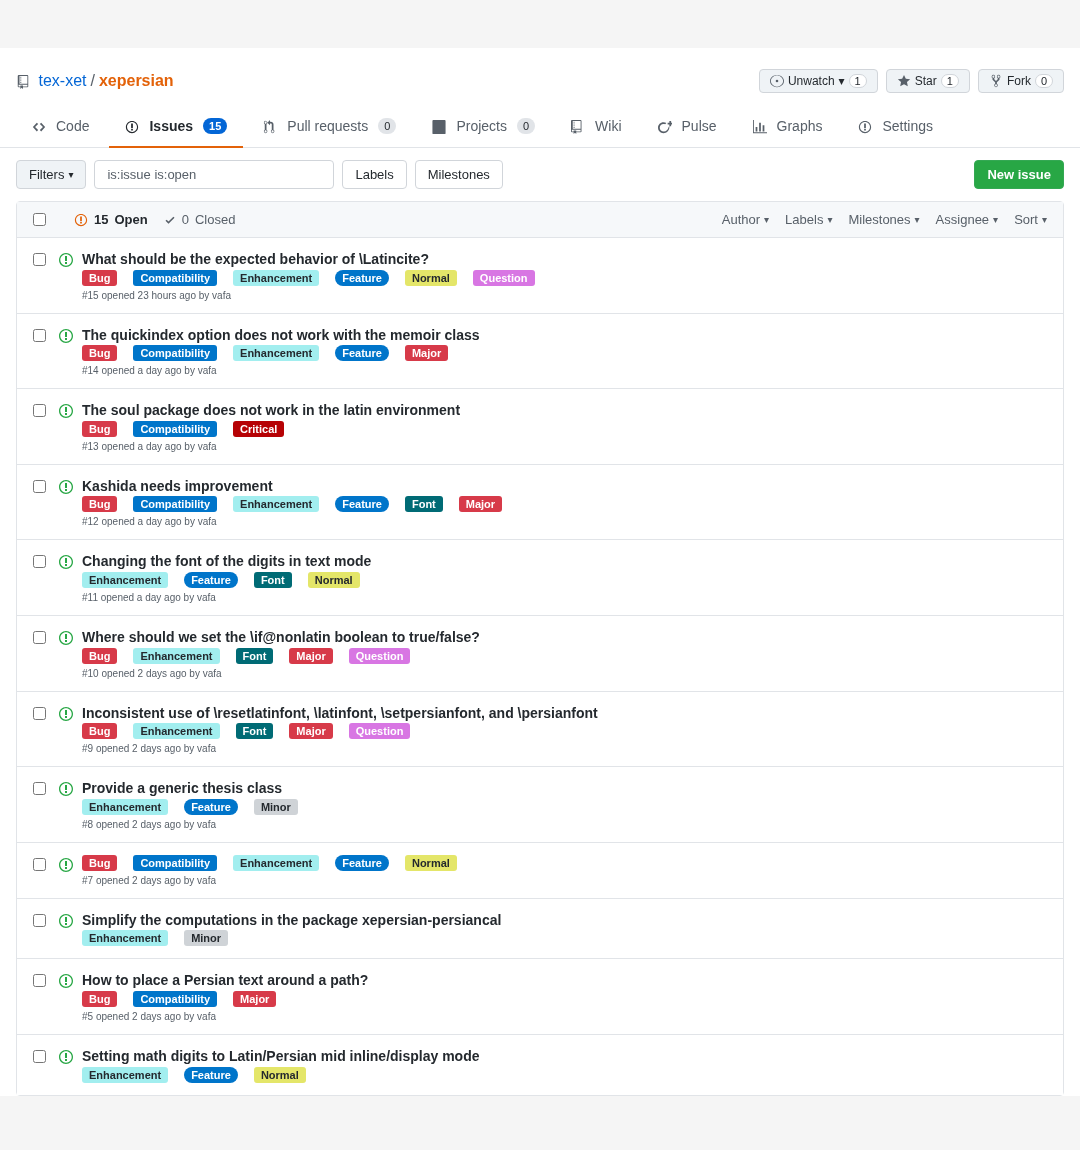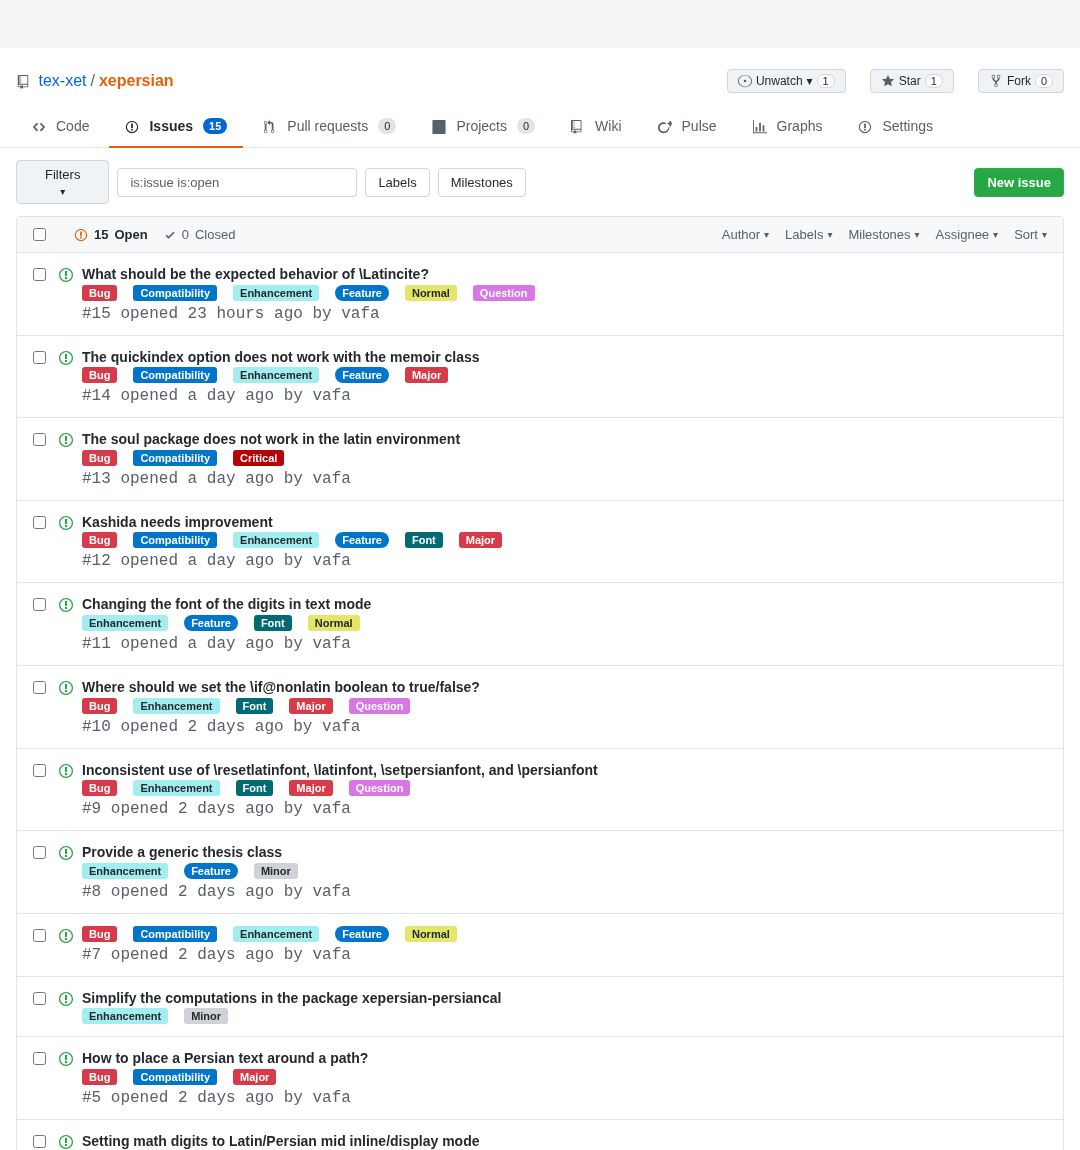--- a/index.html
+++ b/index.html
@@ -1,29 +1,29 @@
 <!DOCTYPE html>
 <html><head>
   <meta charset="utf-8">
   <style>
     * { box-sizing: border-box; margin: 0; padding: 0; }
     body { font-family: -apple-system, BlinkMacSystemFont, "Segoe UI", Helvetica, Arial, sans-serif; font-size: 14px; color: #333; background: #f5f5f5; }
     .page-wrap { max-width: 1080px; margin: 0 auto; background: #fff; }
-    .header-actions { display: flex; gap: 24px; }
+    .header-actions { display: flex; gap: 8px; }
     .header-btn { display: flex; align-items: center; gap: 4px; padding: 4px 10px; border: 1px solid #d1d5da; border-radius: 4px; background: #eff3f6; font-size: 12px; cursor: pointer; color: #24292e; }
     .header-btn .count { background: #fff; border: 1px solid #d1d5da; border-radius: 20px; padding: 0 5px; font-size: 11px; }
     .nav-tab { display: flex; align-items: flex-end; gap: 10px; padding: 12px 16px; font-size: 14px; color: #586069; text-decoration: none; cursor: pointer; border-bottom: 2px solid transparent; margin-bottom: -1px; }
     .nav-tab.active { color: #24292e; border-bottom-color: #e36209; font-weight: 600; }
     .tab-badge { background: #e1e4e8; border-radius: 20px; padding: 2px 6px; font-size: 11px; color: #24292e; }
     .nav-tab.active .tab-badge { background: #0366d6; color: #fff; }
     
     
     .issues-toolbar { display: flex; align-items: center; justify-content: space-between; padding: 12px 16px; background: #fff; }
     .toolbar-left { display: flex; align-items: center; gap: 8px; }
-    .filter-btn { display: flex; align-items: center; gap: 4px; padding: 6px 28px; border: 1px solid #d1d5da; border-radius: 4px; background: #eff3f6; font-size: 13px; cursor: pointer; color: #24292e; flex-direction: column; }
+    .filter-btn { display: flex; align-items: center; gap: 4px; padding: 6px 12px; border: 1px solid #d1d5da; border-radius: 4px; background: #eff3f6; font-size: 13px; cursor: pointer; color: #24292e; }
     .search-input { padding: 6px 12px; border: 1px solid #d1d5da; border-radius: 4px; font-size: 13px; width: 240px; color: #586069; }
     .label-btn, .milestone-btn { padding: 6px 12px; border: 1px solid #d1d5da; border-radius: 4px; background: #fff; font-size: 13px; cursor: pointer; color: #24292e; }
     .new-issue-btn { padding: 6px 12px; border: 1px solid #34a853; border-radius: 4px; background: #28a745; color: #fff; font-size: 13px; cursor: pointer; font-weight: 600; }
     
     
     .issues-container { border: 1px solid #e1e4e8; border-radius: 4px; margin: 0 16px 16px; }
     
     
     .issues-list-header { display: flex; align-items: center; justify-content: space-between; padding: 10px 16px; background: #f6f8fa; border-bottom: 1px solid #e1e4e8; }
     .issues-list-header-left { display: flex; align-items: center; gap: 16px; }
@@ -34,21 +34,21 @@
     
     
     .issue-row { display: flex; align-items: flex-start; padding: 12px 16px; border-bottom: 1px solid #e1e4e8; background: #fff; }
     .issue-row:last-child { border-bottom: none; }
     .issue-checkbox { margin-right: 12px; margin-top: 3px; }
     .issue-icon { margin-right: 8px; margin-top: 2px; color: #28a745; font-size: 16px; flex-shrink: 0; }
     .issue-content { flex: 1; }
     .issue-title { font-size: 14px; color: #24292e; font-weight: 600; line-height: 1.4; }
     .issue-title a { color: #24292e; text-decoration: none; }
     .issue-labels { display: flex; flex-wrap: wrap; gap: 16px; margin-top: 0; }
-    .issue-meta { font-size: 16px; color: #586069; margin-top: 4px; font-family: Liberation Mono, monospace; }
+    .issue-meta { font-size: 10px; color: #586069; margin-top: 4px; }
     
     
     .label { display: inline-block; padding: 2px 7px; border-radius: 3px; font-size: 11px; font-weight: 600; color: #fff; white-space: nowrap; }
     .label-bug { background: #d73a49; }
     .label-compatibility { background: #0075ca; }
     .label-enhancement { background: #a2eeef; color: #24292e; }
     .label-feature { background: #0075ca; border-radius: 8px; }
     .label-normal { background: #e4e669; color: #24292e; }
     .label-question { background: #d876e3; }
     .label-major { background: #d73a49; }

